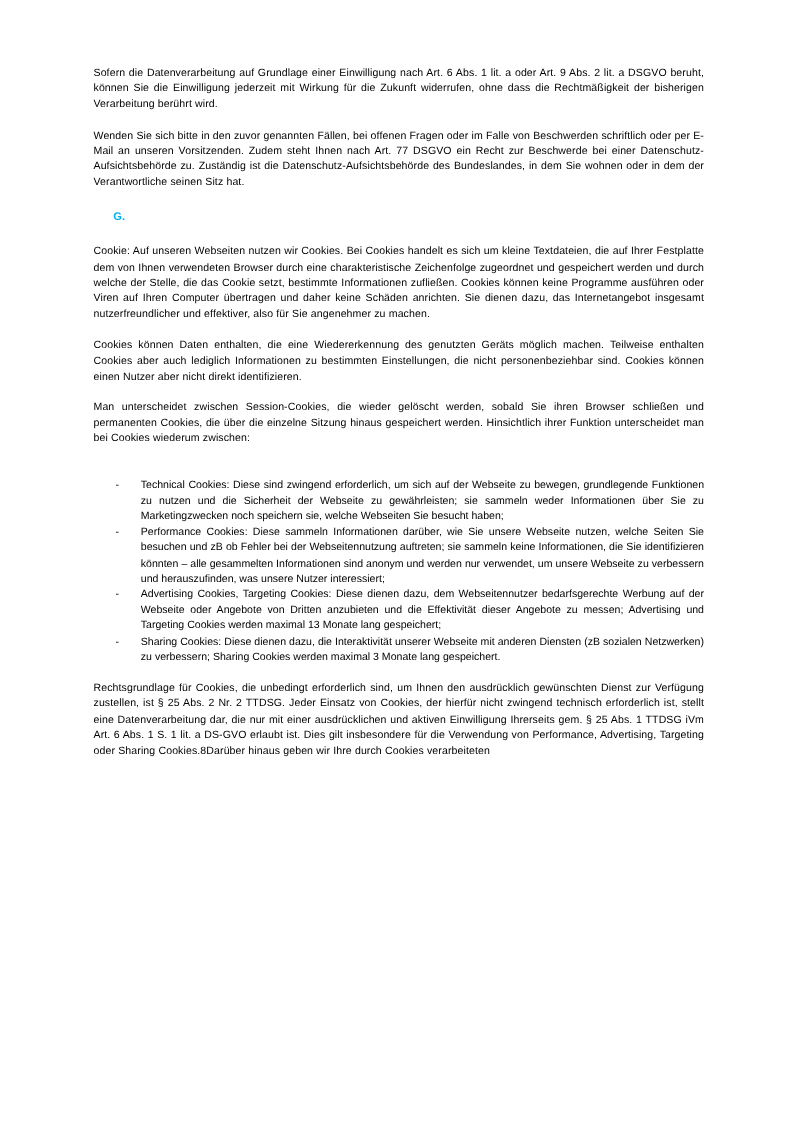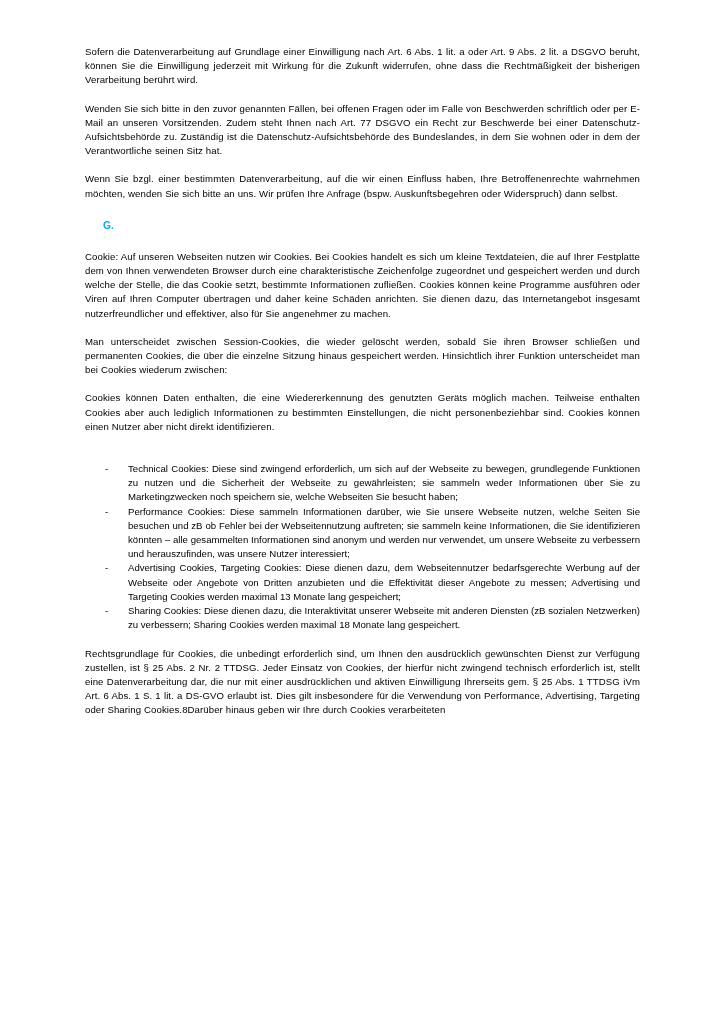--- a/index.html
+++ b/index.html
@@ -12,21 +12,21 @@
     height: 1024px;
     font-family: "Liberation Sans", sans-serif;
     color: #000000;
     -webkit-font-smoothing: antialiased;
   }
   .page {
     position: relative;
     width: 724px;
     height: 1024px;
     box-sizing: border-box;
-    padding: 45px 84px 0 85px;
+    padding: 60px 84px 0 85px;
     background: #ffffff;
   }
   .body-text {
     font-size: 9.6px;
     line-height: 14.2px;
     text-align: justify;
     margin: 0 0 14px 0;
     letter-spacing: 0.01em;
     word-spacing: 0.01em;
   }
@@ -77,50 +77,49 @@
 </style>
 </head>
 <body>
 
 <div class="page">
 
   <p class="body-text">Sofern die Datenverarbeitung auf Grundlage einer Einwilligung nach Art. 6 Abs. 1 lit. a oder Art. 9 Abs. 2 lit. a DSGVO beruht, können Sie die Einwilligung jederzeit mit Wirkung für die Zukunft widerrufen, ohne dass die Rechtmäßigkeit der bisherigen Verarbeitung berührt wird.</p>
 
   <p class="body-text">Wenden Sie sich bitte in den zuvor genannten Fällen, bei offenen Fragen oder im Falle von Beschwerden schriftlich oder per E-Mail an unseren Vorsitzenden. Zudem steht Ihnen nach Art. 77 DSGVO ein Recht zur Beschwerde bei einer Datenschutz-Aufsichtsbehörde zu. Zuständig ist die Datenschutz-Aufsichtsbehörde des Bundeslandes, in dem Sie wohnen oder in dem der Verantwortliche seinen Sitz hat.</p>
 
-  <p class="body-text">Wenn Sie bzgl. einer bestimmten Datenverarbeitung, auf die wir einen Einfluss haben, Ihre Betroffenenrechte wahrnehmen möchten, wenden Sie sich bitte an uns. Wir prüfen Ihre Anfrage (bspw. Auskunftsbegehren oder Widerspruch) dann selbst.</p>
 
   <h2 class="section-heading">
     <span class="sh-letter">G.</span>
   </h2>
 
   <p class="body-text">
     <span class="lead-bold">Cookie</span><span>: Auf unseren Webseiten nutzen wir Cookies. Bei Cookies handelt es sich um kleine Textdateien, die auf Ihrer Festplatte dem von Ihnen verwendeten Browser durch eine charakteristische Zeichenfolge zugeordnet und gespeichert werden und durch welche der Stelle, die das Cookie setzt, bestimmte Informationen zufließen. Cookies können keine Programme ausführen oder Viren auf Ihren Computer übertragen und daher keine Schäden anrichten. Sie dienen dazu, das Internetangebot insgesamt nutzerfreundlicher und effektiver, also für Sie angenehmer zu machen.</span>
   </p>
 
+  <p class="body-text">Cookies können Daten enthalten, die eine Wiedererkennung des genutzten Geräts möglich machen. Teilweise enthalten Cookies aber auch lediglich Informationen zu bestimmten Einstellungen, die nicht personenbeziehbar sind. Cookies können einen Nutzer aber nicht direkt identifizieren.</p>
+
   <p class="body-text">Man unterscheidet zwischen Session-Cookies, die wieder gelöscht werden, sobald Sie ihren Browser schließen und permanenten Cookies, die über die einzelne Sitzung hinaus gespeichert werden. Hinsichtlich ihrer Funktion unterscheidet man bei Cookies wiederum zwischen:</p>
-
-  <p class="body-text">Cookies können Daten enthalten, die eine Wiedererkennung des genutzten Geräts möglich machen. Teilweise enthalten Cookies aber auch lediglich Informationen zu bestimmten Einstellungen, die nicht personenbeziehbar sind. Cookies können einen Nutzer aber nicht direkt identifizieren.</p>
 
   <div class="spacer-before-list"></div>
 
   <ul class="cookie-list">
     <li>
       <span class="dash">-</span>
       <span>Technical Cookies: Diese sind zwingend erforderlich, um sich auf der Webseite zu bewegen, grundlegende Funktionen zu nutzen und die Sicherheit der Webseite zu gewährleisten; sie sammeln weder Informationen über Sie zu Marketingzwecken noch speichern sie, welche Webseiten Sie besucht haben;</span>
     </li>
     <li>
       <span class="dash">-</span>
       <span>Performance Cookies: Diese sammeln Informationen darüber, wie Sie unsere Webseite nutzen, welche Seiten Sie besuchen und zB ob Fehler bei der Webseitennutzung auftreten; sie sammeln keine Informationen, die Sie identifizieren könnten – alle gesammelten Informationen sind anonym und werden nur verwendet, um unsere Webseite zu verbessern und herauszufinden, was unsere Nutzer interessiert;</span>
     </li>
     <li>
       <span class="dash">-</span>
       <span>Advertising Cookies, Targeting Cookies: Diese dienen dazu, dem Webseitennutzer bedarfsgerechte Werbung auf der Webseite oder Angebote von Dritten anzubieten und die Effektivität dieser Angebote zu messen; Advertising und Targeting Cookies werden maximal 13 Monate lang gespeichert;</span>
     </li>
     <li>
       <span class="dash">-</span>
-      <span>Sharing Cookies: Diese dienen dazu, die Interaktivität unserer Webseite mit anderen Diensten (zB sozialen Netzwerken) zu verbessern; Sharing Cookies werden maximal 18 Monate lang gespeichert.</span>
+      <span>Sharing Cookies: Diese dienen dazu, die Interaktivität unserer Webseite mit anderen Diensten (zB sozialen Netzwerken) zu verbessern; Sharing Cookies werden maximal 3 Monate lang gespeichert.</span>
     </li>
   </ul>
 
   <p class="body-text">Rechtsgrundlage für Cookies, die unbedingt erforderlich sind, um Ihnen den ausdrücklich gewünschten Dienst zur Verfügung zustellen, ist § 25 Abs. 2 Nr. 2 TTDSG. Jeder Einsatz von Cookies, der hierfür nicht zwingend technisch erforderlich ist, stellt eine Datenverarbeitung dar, die nur mit einer ausdrücklichen und aktiven Einwilligung Ihrerseits gem. § 25 Abs. 1 TTDSG iVm Art. 6 Abs. 1 S. 1 lit. a DS-GVO erlaubt ist. Dies gilt insbesondere für die Verwendung von Performance, Advertising, Targeting oder Sharing Cookies.8Darüber hinaus geben wir Ihre durch Cookies verarbeiteten</p>
 
 </div>
 
 </body></html>

